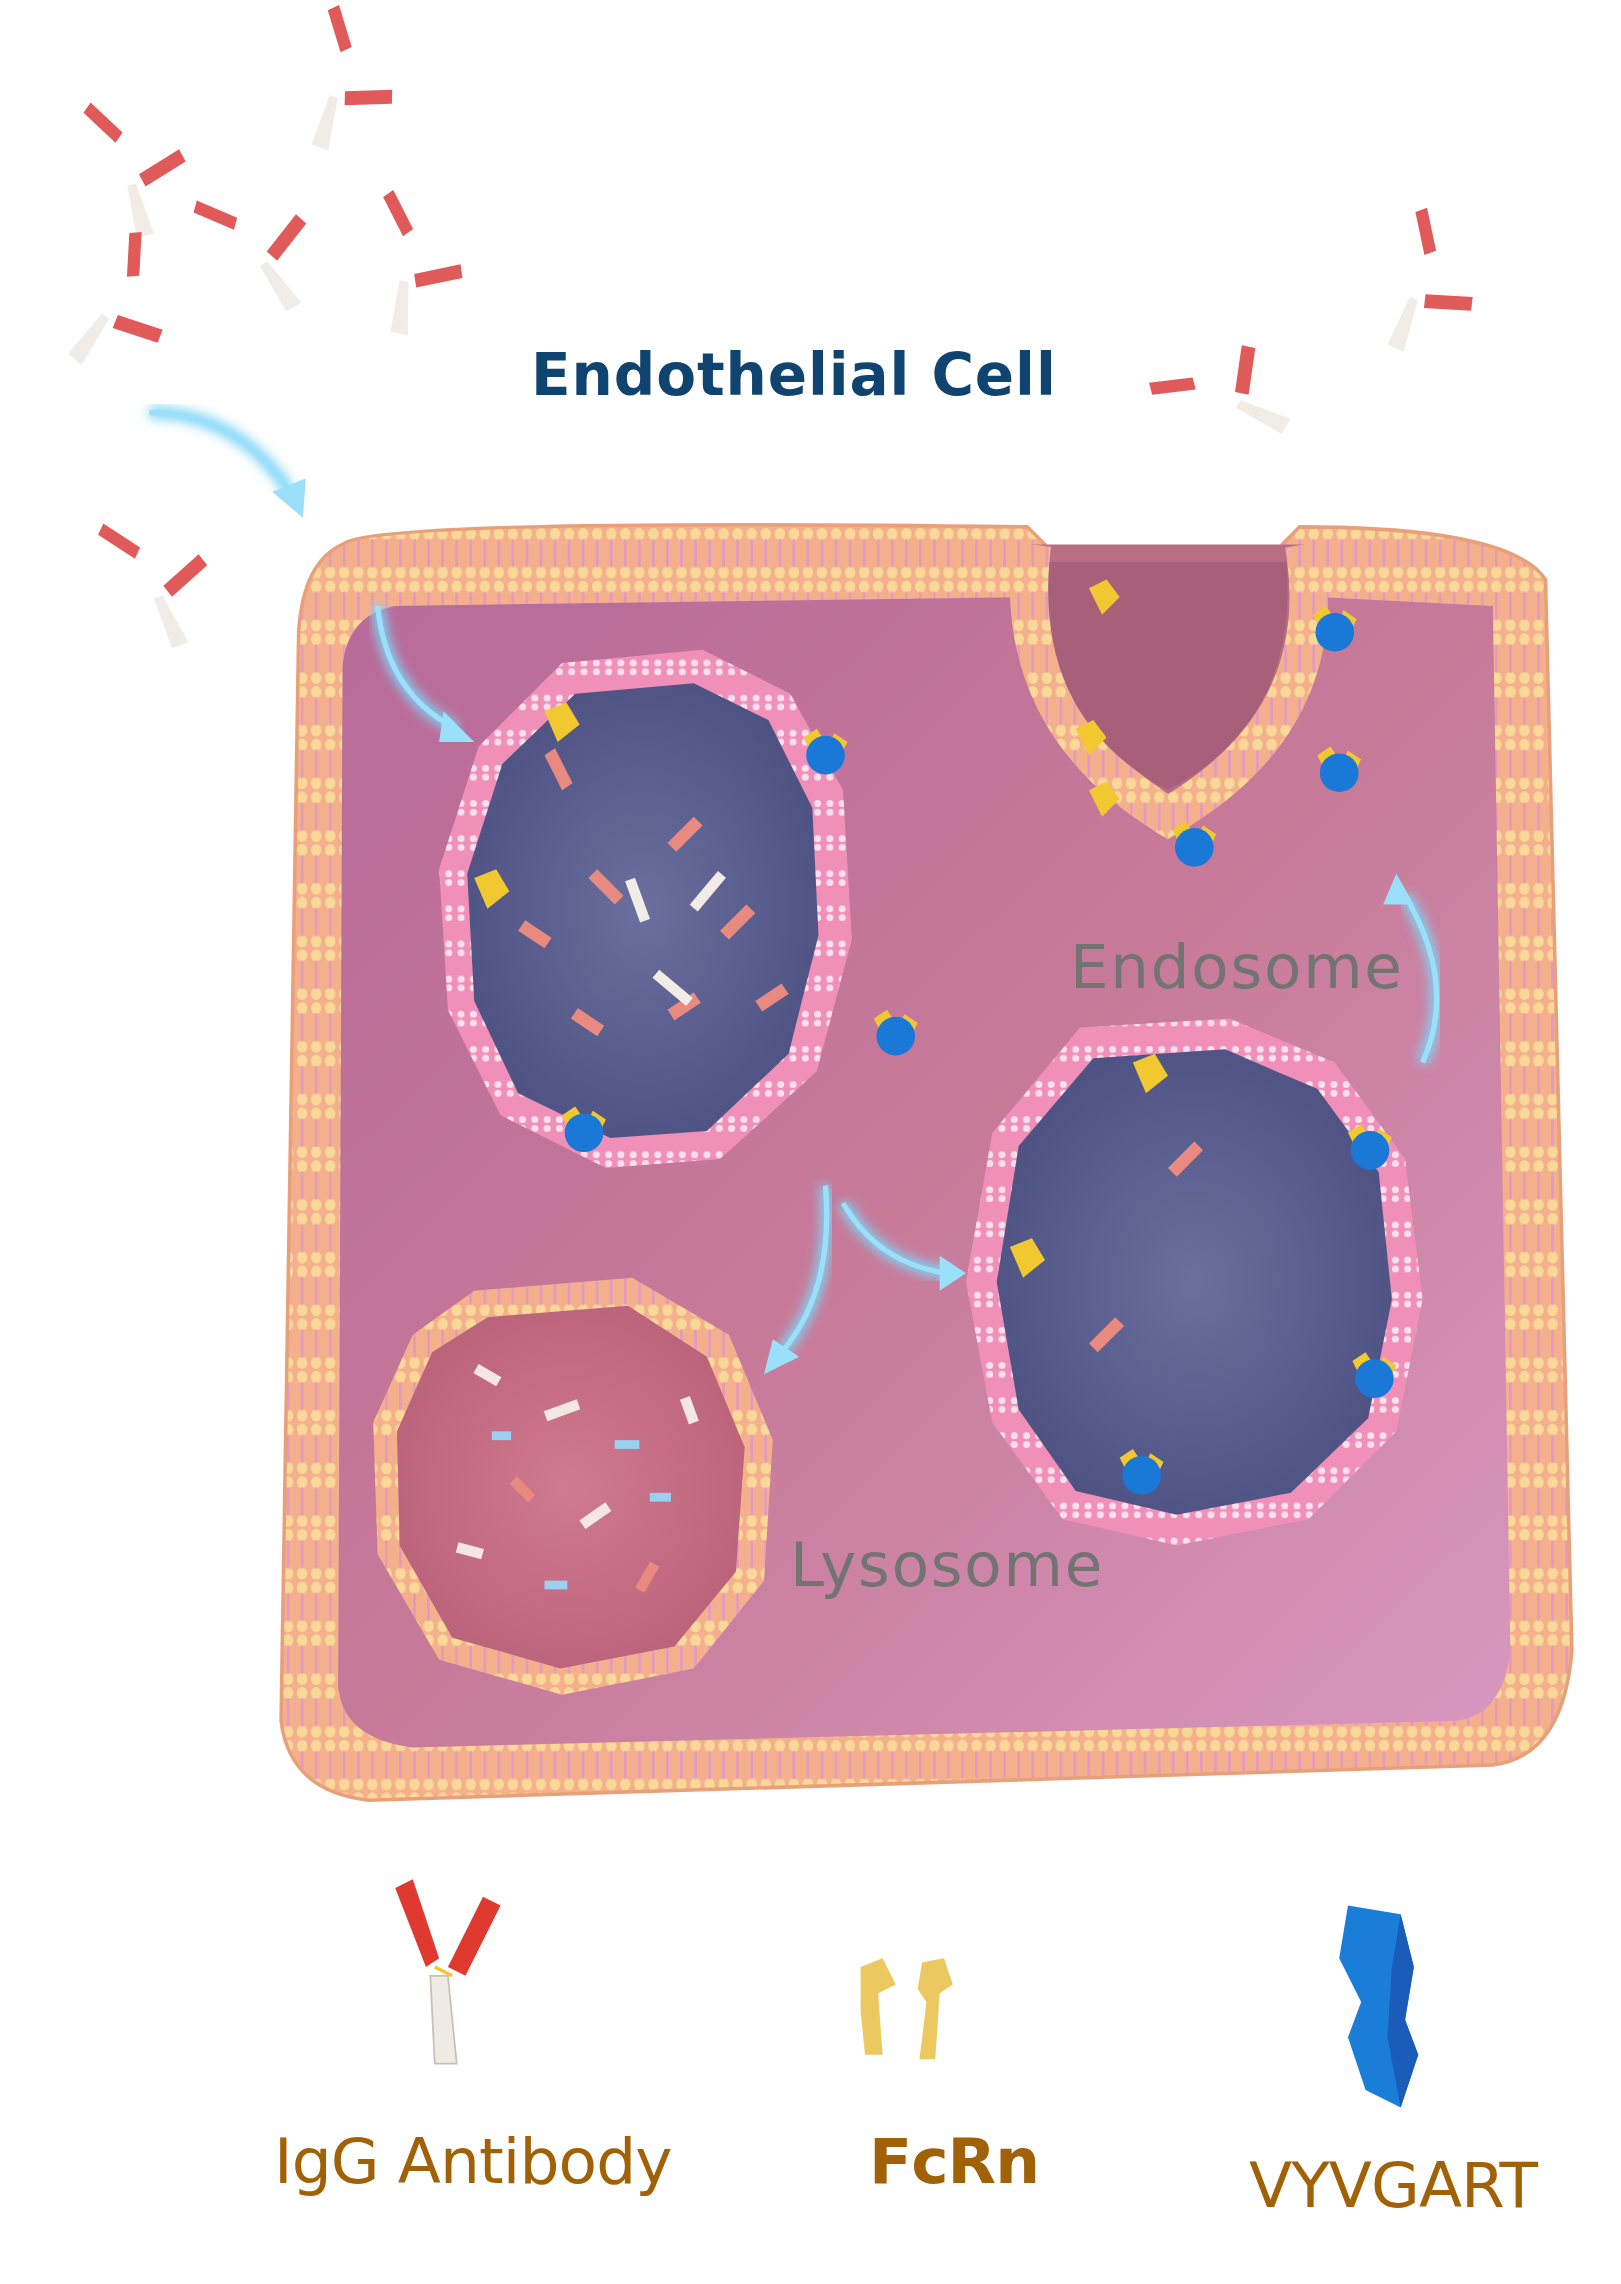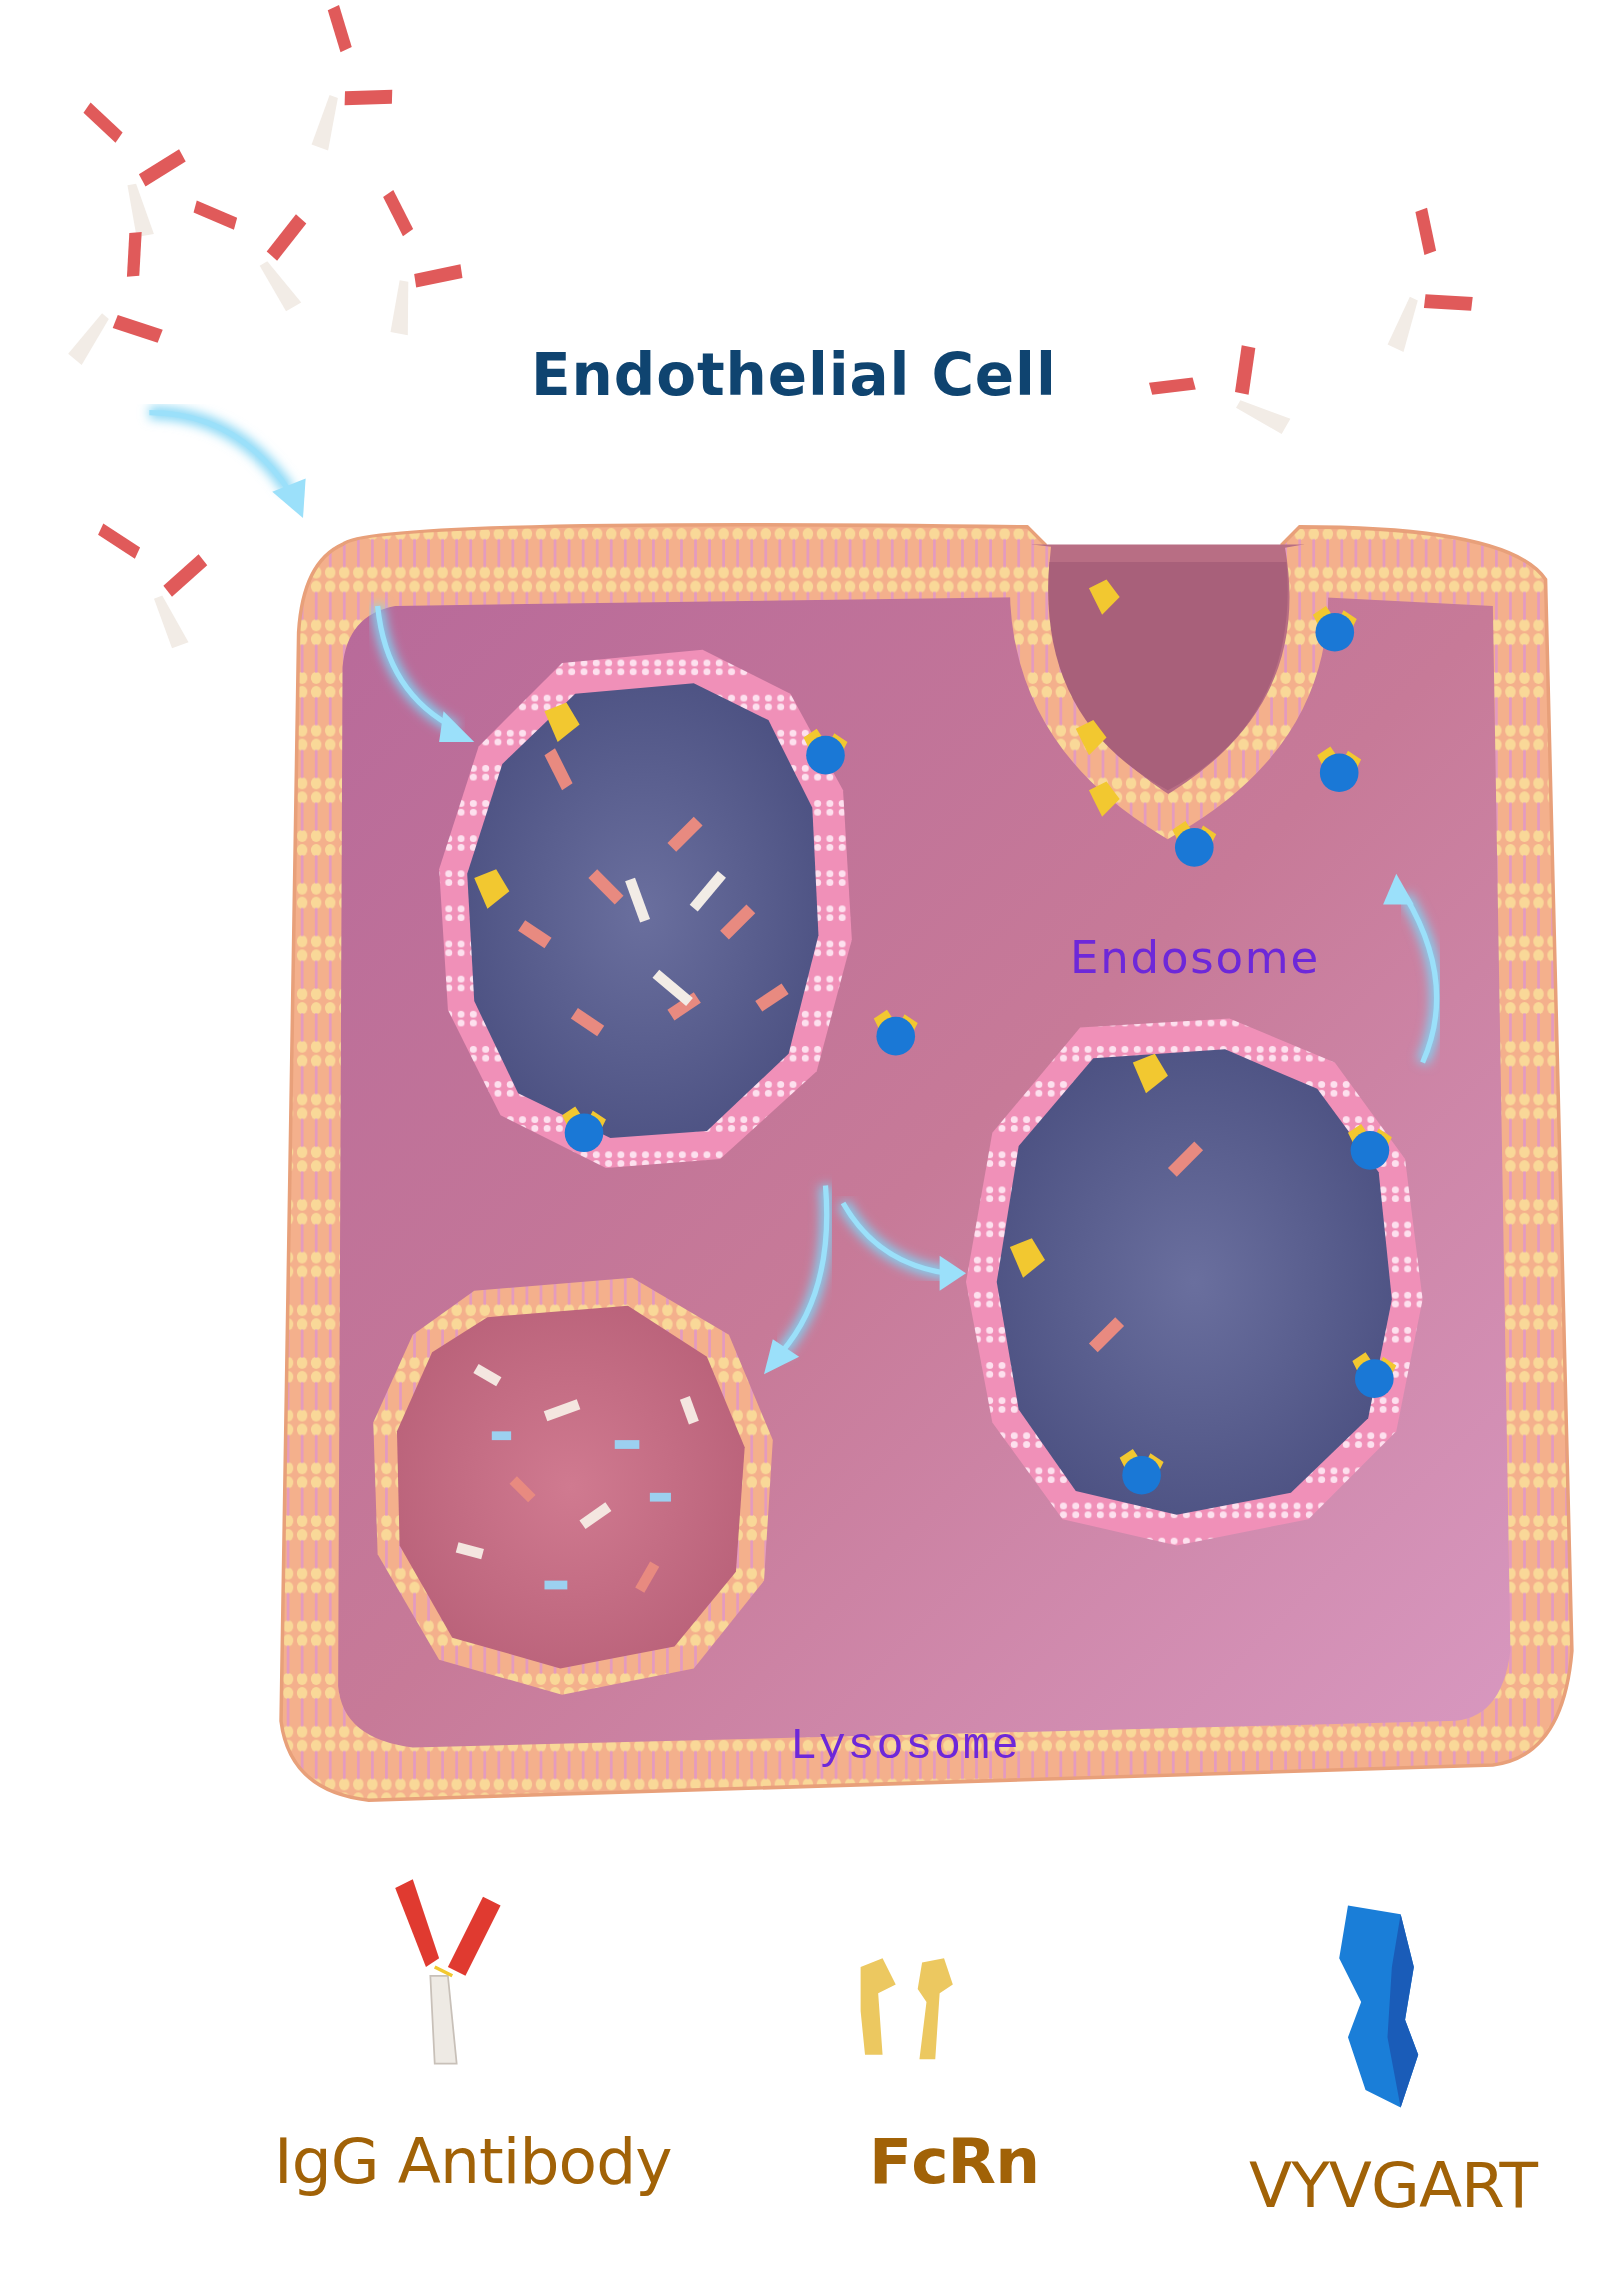--- a/index.html
+++ b/index.html
@@ -1,20 +1,20 @@
 <!DOCTYPE html>
 <html style="font-size:14px"><head>
 <meta charset="utf-8">
 <style>
   html, body { margin: 0; padding: 0; background: #ffffff; }
   body { width: 1622px; height: 2284px; position: relative; overflow: hidden;
          font-family: "DejaVu Sans", sans-serif; }
   .abs { position: absolute; }
   .title { left: 531px; top: 341px; font-size: 58px; color: #0f4470; letter-spacing: 0.9px; white-space: nowrap; font-weight: bold; }
-  .cell-label { color: #6d28d9; font-size: 45px; letter-spacing: 1.8px; white-space: nowrap; }
+  .cell-label { color: #737373; font-size: 61px; letter-spacing: 1.8px; white-space: nowrap; }
   .legend-label { font-size: 63px; color: #a16207; white-space: nowrap; letter-spacing: -0.9px; }
   svg { position: absolute; left: 0; top: 0; }
 </style>
 </head>
 <body>
 
 <svg width="1622" height="2284" viewBox="0 0 1847 2601">
   <defs>
     <linearGradient id="cellGrad" x1="0" y1="0" x2="1" y2="1">
       <stop offset="0" stop-color="#b86a9a"></stop>
@@ -228,18 +228,18 @@
     <path d="M15,-65 L40,-70 L50,-40 L35,-30 L30,45 L12,45 L20,-20 L10,-35 Z" fill="#ecc860"></path>
   </g>
   <g transform="translate(1555,2280)">
     <path d="M-20,-110 L40,-100 L55,-40 L45,20 L60,60 L40,120 L0,100 L-20,40 L-5,0 L-30,-50 Z" fill="#1a7ed8"></path>
     <path d="M40,-100 L55,-40 L45,20 L60,60 L40,120 L25,40 L30,-40 Z" fill="#1a5cb8"></path>
   </g>
 </svg>
 
 <div class="abs title">Endothelial Cell</div>
 <div class="abs cell-label" style="left:1070px; top:931px;">Endosome</div>
-<div class="abs cell-label" style="left:790px; top:1721px;font-family:Liberation Mono, monospace;">Lysosome</div>
+<div class="abs cell-label" style="left:790px; top:1529px;">Lysosome</div>
 
 <div class="abs legend-label" style="left:274px; top:2125px;">IgG Antibody</div>
 <div class="abs legend-label" style="left:869px; top:2125px;font-weight:bold;">FcRn</div>
 <div class="abs legend-label" style="left:1249px; top:2125px;margin-top:24px;">VYVGART</div>
 
 
 </body></html>

